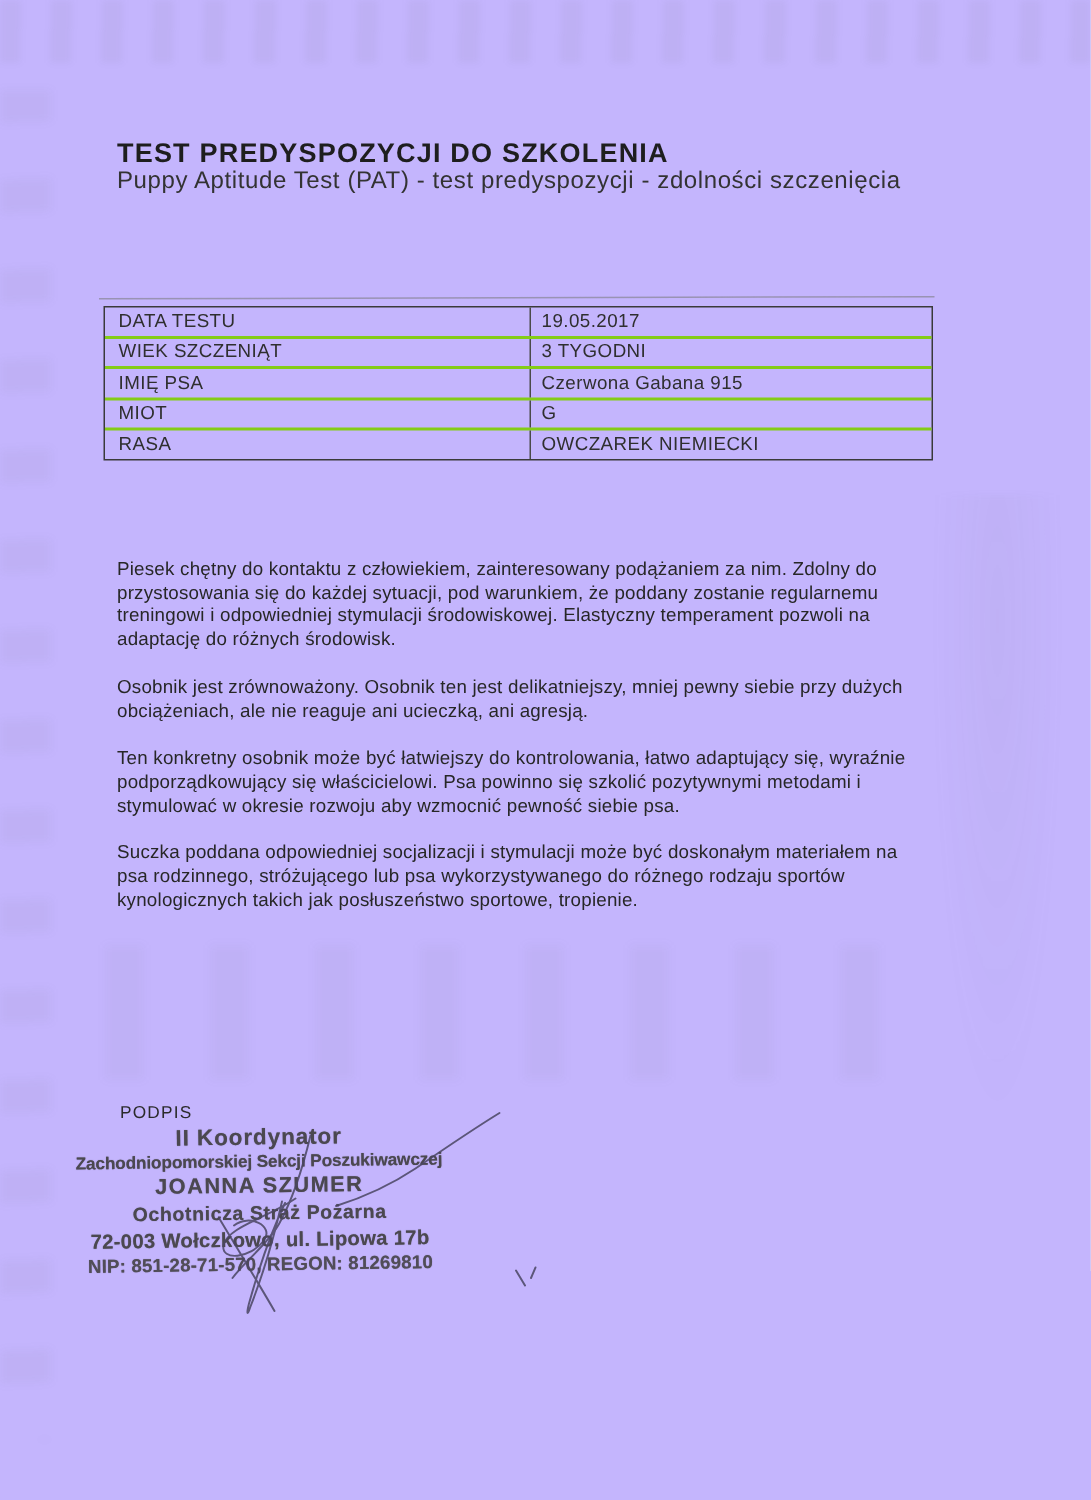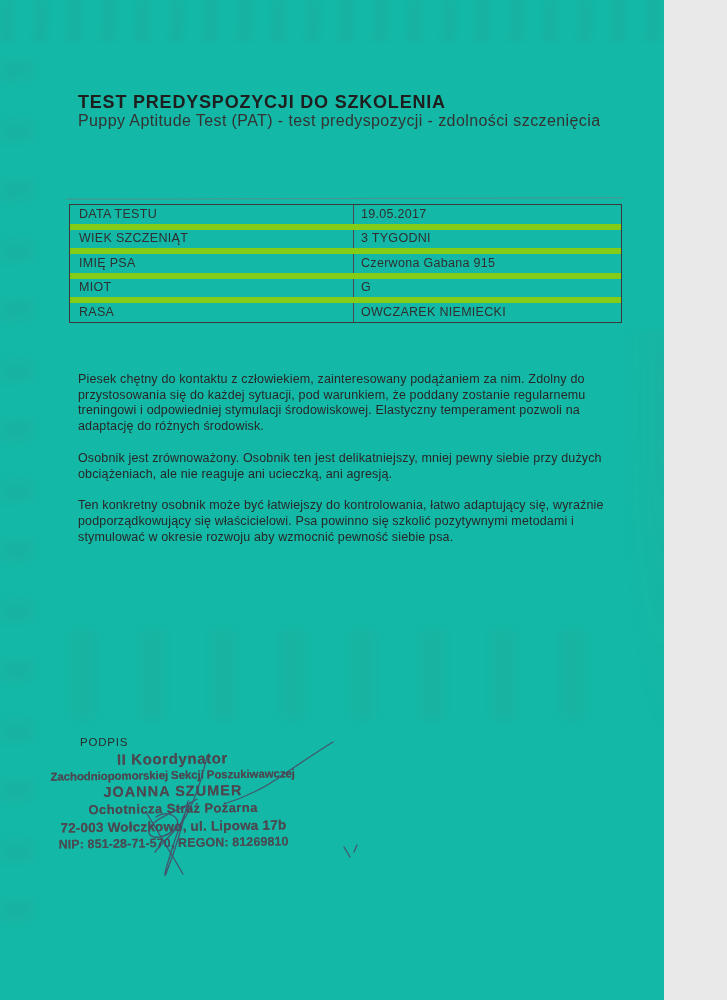--- a/index.html
+++ b/index.html
@@ -4,22 +4,22 @@
 <style>
   html,body{margin:0;padding:0;}
   body{
     width:727px;height:1000px;
     background:#e9e9e9;
     font-family:"Liberation Sans", sans-serif;
     -webkit-font-smoothing:antialiased;
   }
   .page{
     position:relative;
-    width:664px;height:1000px;
-    background:#14b8a6;
+    width:727px;height:1000px;
+    background:#c4b5fd;
     overflow:hidden;
     color:#2b2b2b;
   }
   
   .noise{position:absolute;pointer-events:none;}
   .n1{left:0;top:0;width:727px;height:42px;
       background:repeating-linear-gradient(91deg, rgba(90,90,90,0.055) 0 14px, rgba(0,0,0,0) 14px 34px);
       filter:blur(2px);}
   .n2{left:0;top:60px;width:34px;height:900px;
       background:repeating-linear-gradient(178deg, rgba(100,100,100,0.05) 0 22px, rgba(0,0,0,0) 22px 60px);
@@ -44,21 +44,21 @@
 
   .preline{
     position:absolute;left:66px;top:198px;width:557px;height:1px;
     background:#777;opacity:.55;transform:rotate(-0.15deg);
   }
   .info-table{
     position:absolute;left:69px;top:204px;width:551px;
     border:1.5px solid #3a3a3a;
     font-size:12.5px;letter-spacing:0.3px;color:#2f2f2f;
   }
-  .trow{display:flex;border-top:6px solid #84cc16;}
+  .trow{display:flex;border-top:2px solid #84cc16;}
   .trow:first-child{border-top:none;}
   .tlabel{
     width:270px;flex:0 0 270px;
     border-right:1px solid #4a4a4a;
     padding:1.5px 4px 1.5px 9px;
     line-height:15.5px;
     white-space:pre-line;
   }
   .tvalue{
     flex:1;padding:1.5px 4px 1.5px 7px;
@@ -136,20 +136,23 @@
   <div class="paras">
     <p>Piesek chętny do kontaktu z człowiekiem, zainteresowany podążaniem za nim. Zdolny do
 przystosowania się do każdej sytuacji, pod warunkiem, że poddany zostanie regularnemu
 treningowi i odpowiedniej stymulacji środowiskowej. Elastyczny temperament pozwoli na
 adaptację do różnych środowisk.</p>
     <p>Osobnik jest zrównoważony. Osobnik ten jest delikatniejszy, mniej pewny siebie przy dużych
 obciążeniach, ale nie reaguje ani ucieczką, ani agresją.</p>
     <p>Ten konkretny osobnik może być łatwiejszy do kontrolowania, łatwo adaptujący się, wyraźnie
 podporządkowujący się właścicielowi. Psa powinno się szkolić pozytywnymi metodami i
 stymulować w okresie rozwoju aby wzmocnić pewność siebie psa.</p>
+    <p>Suczka poddana odpowiedniej socjalizacji i stymulacji może być doskonałym materiałem na
+psa rodzinnego, stróżującego lub psa wykorzystywanego do różnego rodzaju sportów
+kynologicznych takich jak posłuszeństwo sportowe, tropienie.</p>
   </div>
 
   <div class="podpis">PODPIS</div>
 
   <div class="stamp">
     <div class="s1">II Koordynator</div>
     <div class="s2">Zachodniopomorskiej Sekcji Poszukiwawczej</div>
     <div class="s3">JOANNA SZUMER</div>
     <div class="s4">Ochotnicza Straż Pożarna</div>
     <div class="s5">72-003 Wołczkowo, ul. Lipowa 17b</div>

